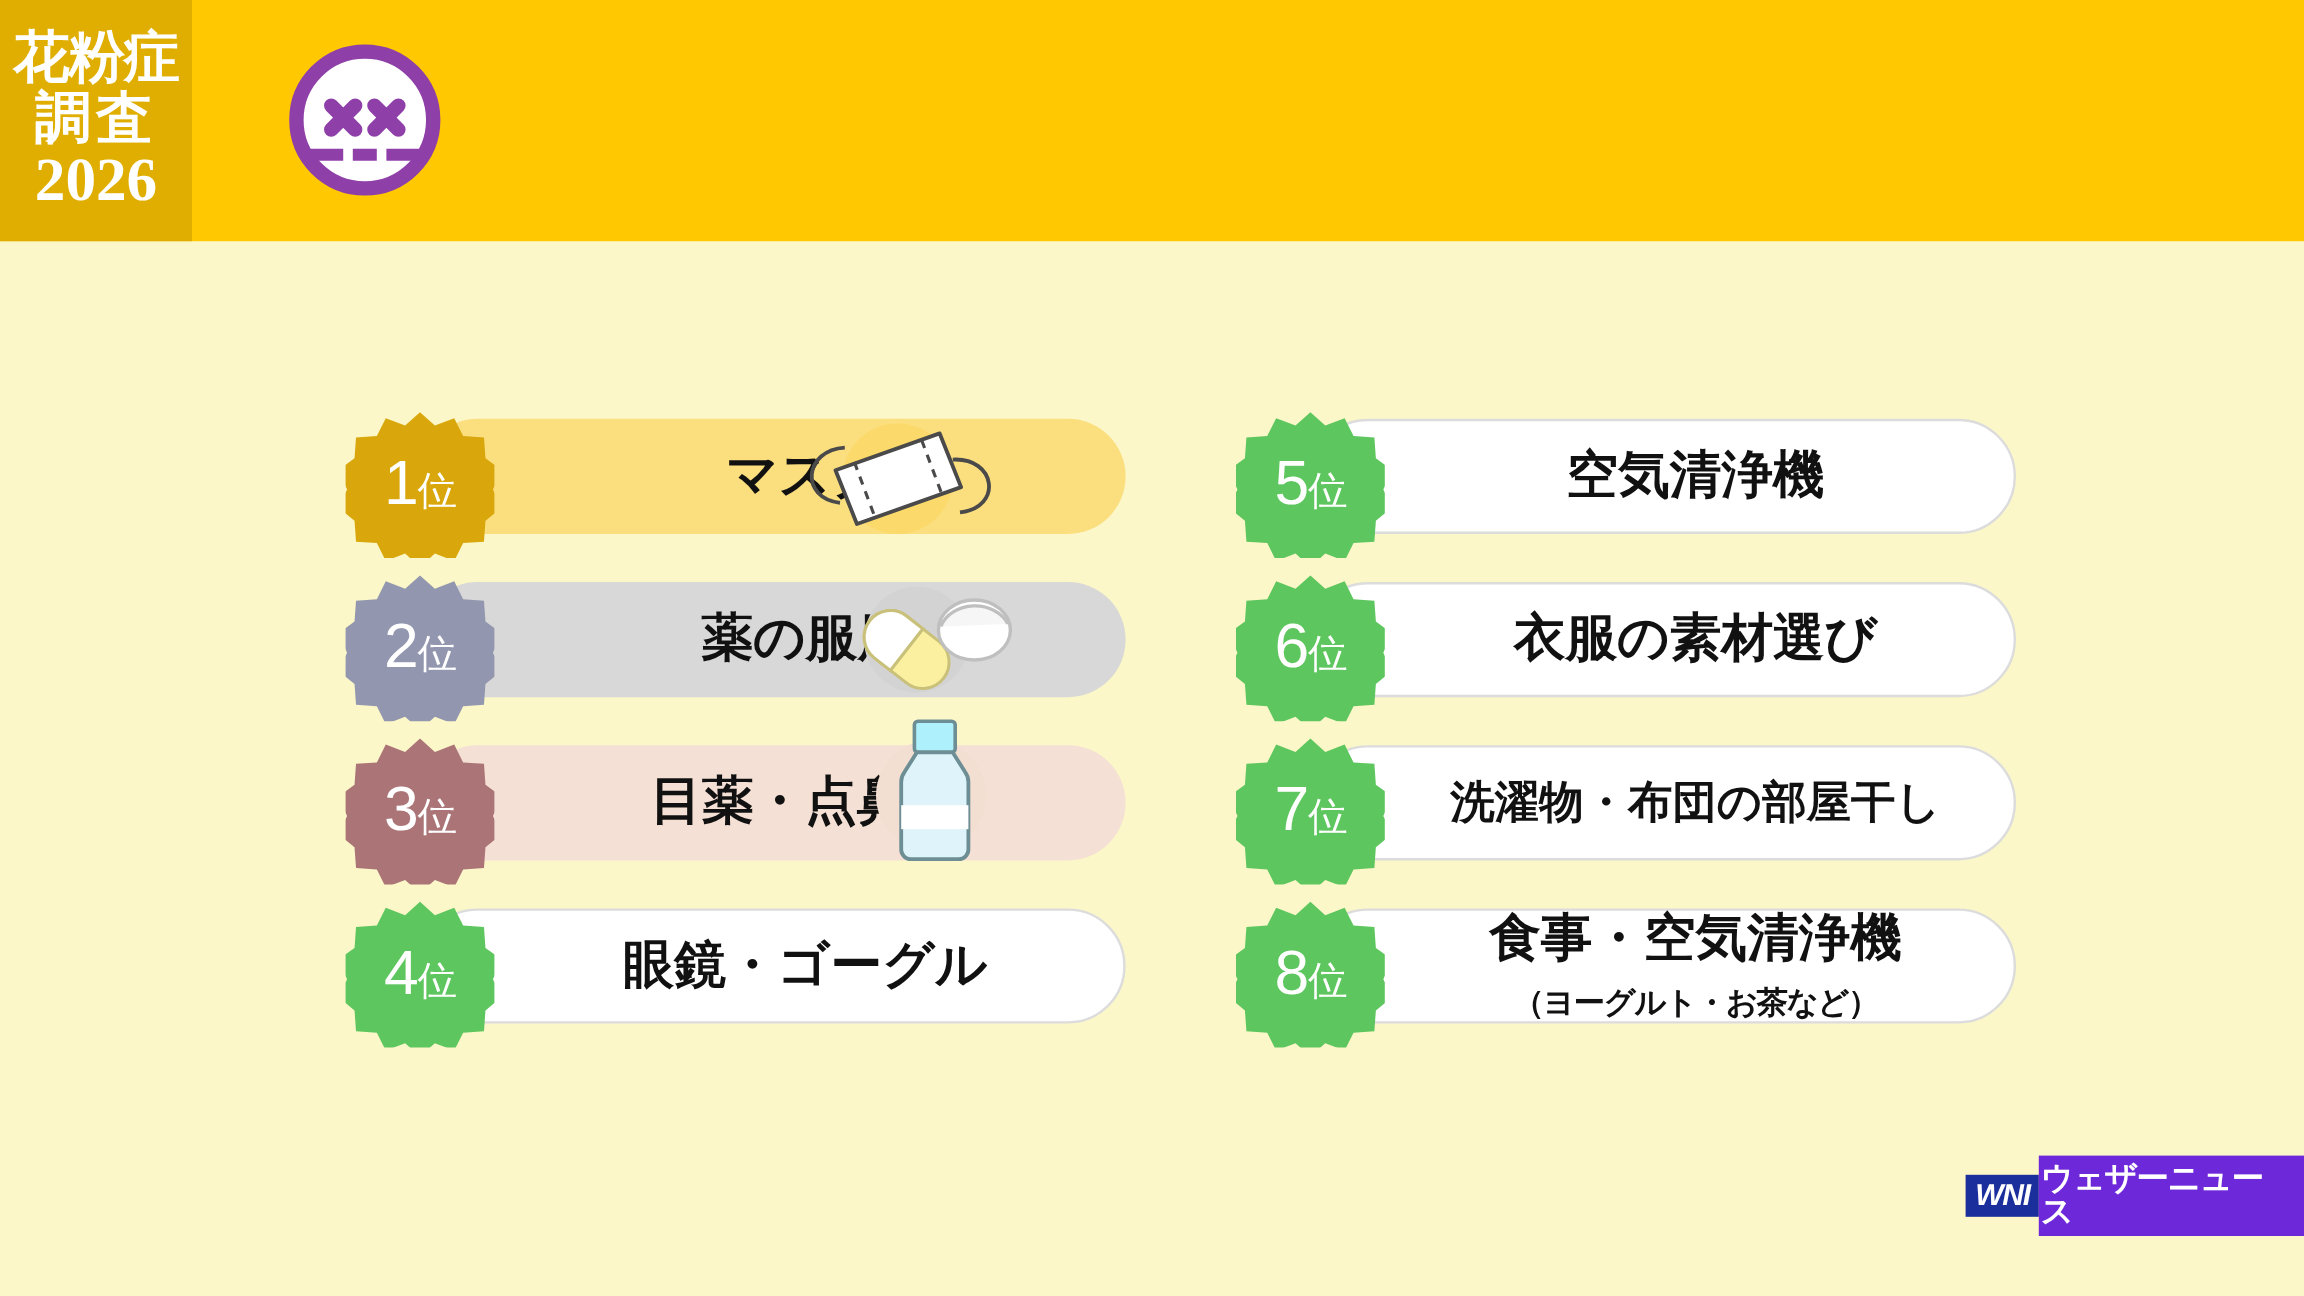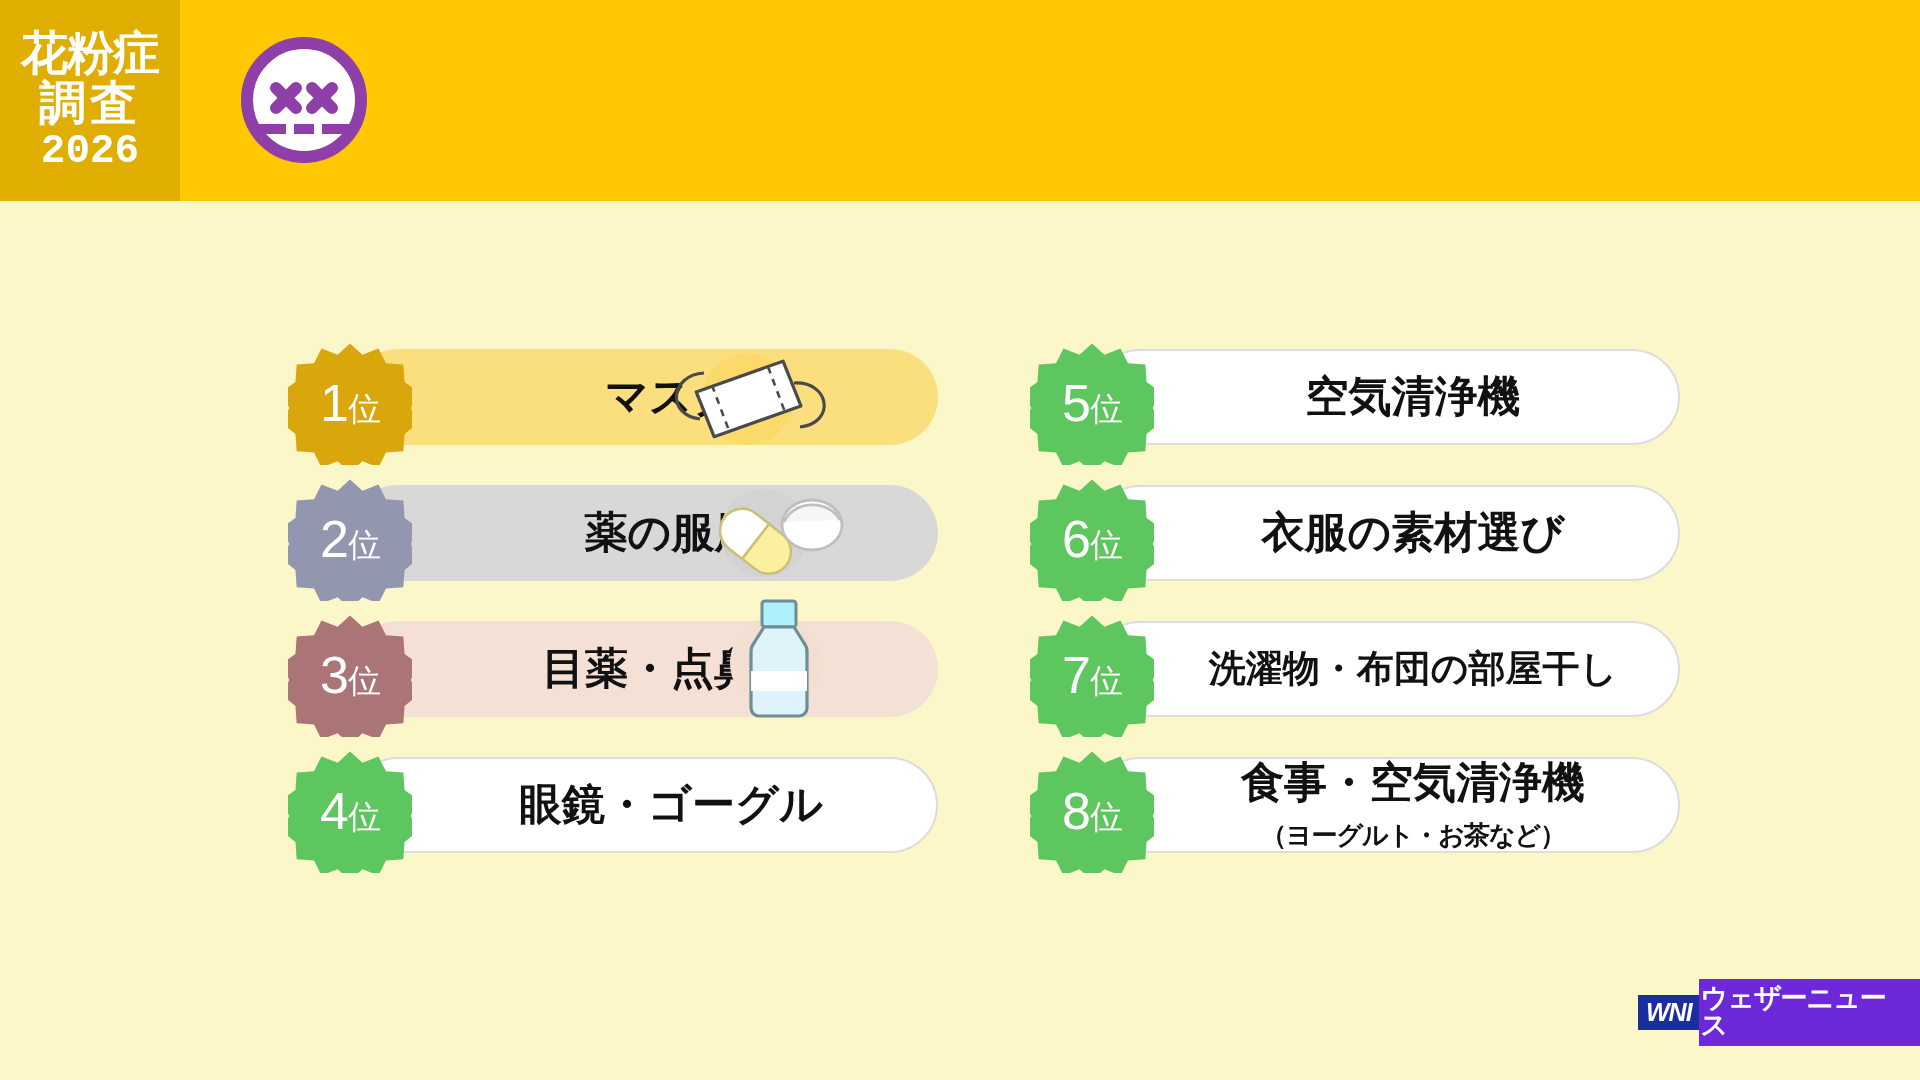--- a/index.html
+++ b/index.html
@@ -9,28 +9,28 @@
     font-family:"Liberation Sans","DejaVu Sans",sans-serif;
     overflow:hidden;position:relative;
   }
 
   
   .header{
     position:absolute;left:0;top:0;width:1920px;height:201px;
     background:#FFC800;
   }
   .hdr-badge{
-    position:absolute;left:0;top:0;width:180px;height:201px;
+    position:absolute;left:0;top:0;width:160px;height:201px;
     background:#E0AE00;
     display:flex;flex-direction:column;align-items:center;justify-content:center;
     color:#FFFFFF;font-weight:bold;line-height:1.08;
   }
   .hdr-badge .l1{font-size:47px;letter-spacing:-1px;}
   .hdr-badge .l2{font-size:47px;letter-spacing:4px;}
-  .hdr-badge .l3{font-size:41px;letter-spacing:0px;font-family:Liberation Mono, monospace;}
+  .hdr-badge .l3{font-size:51px;letter-spacing:0px;font-family:Liberation Serif, serif;}
 
   .face-icon{
     position:absolute;left:236px;top:32px;width:136px;height:136px;
   }
   .hdr-title{
     position:absolute;left:394px;top:31px;
     font-size:74px;font-weight:bold;color:#111111;
     letter-spacing:-1px;white-space:nowrap;
     line-height:136px;
   }
@@ -74,21 +74,21 @@
     letter-spacing:-1px;
   }
   .badge .bnum .n{font-size:52px;font-weight:400;}
   .badge .bnum .w{font-size:33px;font-weight:400;padding-top:12px;}
 
   .row-icon{position:absolute;z-index:2;pointer-events:none;}
 
   
   .logo{
     position:absolute;left:1638px;top:974px;
-    height:44px;display:flex;align-items:center;margin-top:16px;
+    height:44px;display:flex;align-items:center;
   }
   .logo .wni{
     background:#1A2E9C;color:#FFFFFF;
     font-size:25px;font-weight:bold;font-style:italic;
     padding:5px 7px 5px 8px;letter-spacing:-1px;line-height:1;
   }
   .logo .wtxt{
     background:#6d28d9;color:#FFFFFF;
     font-size:27px;font-weight:bold;
     padding:6px 12px 7px 2px;letter-spacing:-1px;line-height:1;

